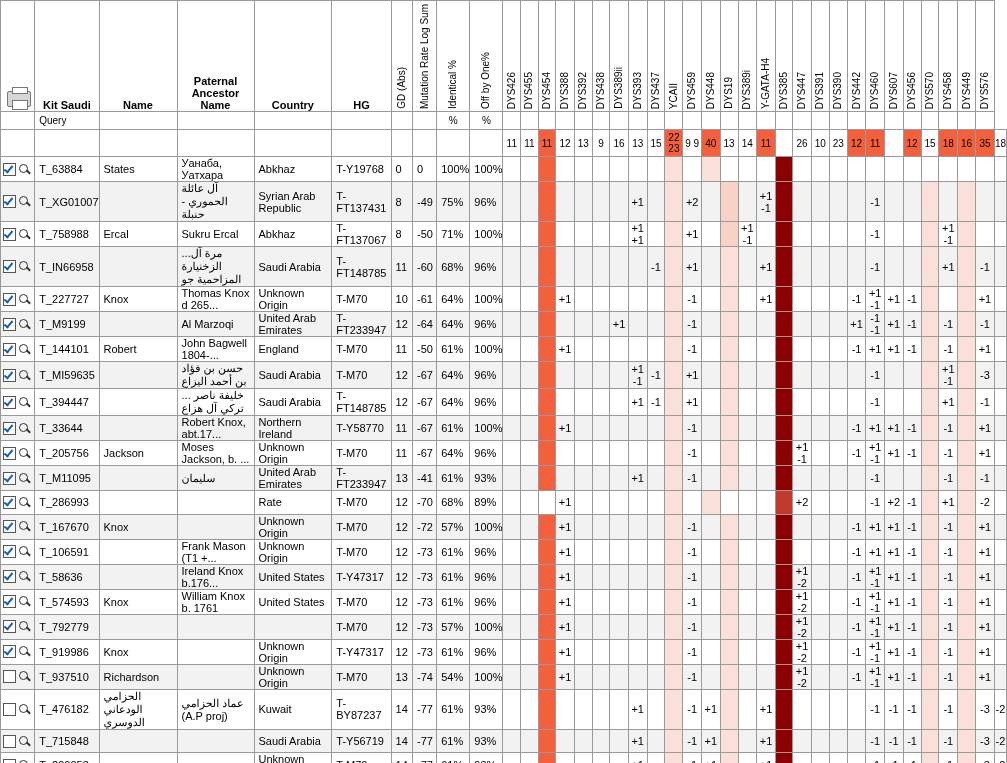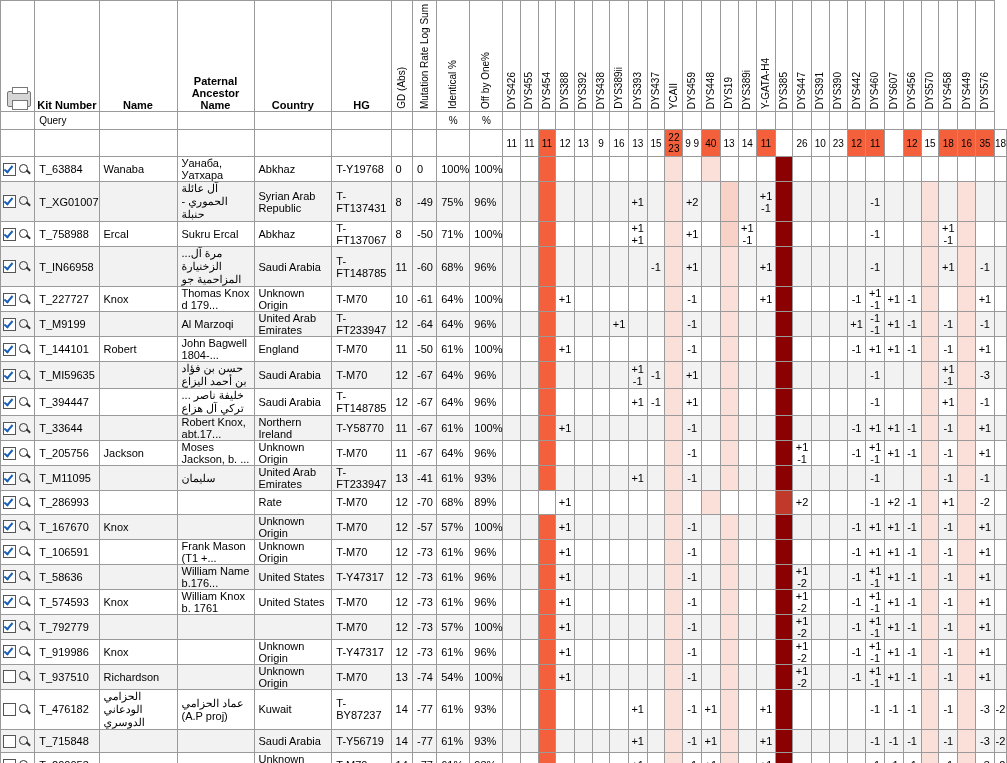--- a/index.html
+++ b/index.html
@@ -35,21 +35,21 @@
 
 <div id="wrap">
 <table id="tbl">
       <tbody>
         <tr class="hdr">
           <td style="width:36px">
             <div class="icon-box">
               <div class="printer"></div>
             </div>
           </td>
-          <td style="width:62px" class="c"><b>Kit Number</b></td>
+          <td style="width:62px" class="c"><b>Kit Saudi</b></td>
           <td style="width:92px" class="c"><b>Name</b></td>
           <td style="width:100px" class="c"><b>Paternal Ancestor Name</b></td>
           <td style="width:100px" class="c"><b>Country</b></td>
           <td style="width:62px" class="c"><b>HG</b></td>
           <td style="width:24px" class="vert"><span class="vlabel">GD (Abs)</span></td>
           <td style="width:26px" class="vert"><span class="vlabel">Mutation Rate Log Sum</span></td>
           <td style="width:32px" class="vert"><span class="vlabel">Identical %</span></td>
           <td style="width:32px" class="vert"><span class="vlabel">Off by One%</span></td>
           <td style="width:22px" class="vert"><span class="vlabel">DYS426</span></td>
           <td style="width:22px" class="vert"><span class="vlabel">DYS455</span></td>
@@ -154,21 +154,21 @@
           <td style="background:#f4603c;">12</td>
           <td style="">15</td>
           <td style="background:#f4603c;">18</td>
           <td style="background:#f4603c;">16</td>
           <td style="background:#f4603c;">35</td>
           <td style="">18</td>
         </tr>
         <tr class="row">
           <td class="selcell"><span class="chk on"></span><span class="mag"></span></td>
           <td class="l kitcell">T_63884</td>
-          <td class="l">Wanaba</td>
+          <td class="l">States</td>
           <td class="l">Уанаба, Уатхара</td>
           <td class="l">Abkhaz</td>
           <td class="l">T-Y19768</td>
           <td class="l">0</td>
           <td class="l">0</td>
           <td class="l">100%</td>
           <td class="l">100%</td>
           <td class="c mini" style=""></td>
           <td class="c mini" style=""></td>
           <td class="c mini" style="background:#f4603c;"></td>
@@ -315,21 +315,21 @@
           <td class="c mini" style="background:#fae0d8;"></td>
           <td class="c mini" style="">+1</td>
           <td class="c mini" style="background:#fae0d8;"></td>
           <td class="c mini" style="">-1</td>
           <td class="c mini" style=""></td>
         </tr>
         <tr class="row">
           <td class="selcell"><span class="chk on"></span><span class="mag"></span></td>
           <td class="l kitcell">T_227727</td>
           <td class="l">Knox</td>
-          <td class="l">Thomas Knox d 179...</td>
+          <td class="l">Thomas Knox d 265...</td>
           <td class="l">Unknown Origin</td>
           <td class="l">T-M70</td>
           <td class="l">10</td>
           <td class="l">-61</td>
           <td class="l">64%</td>
           <td class="l">100%</td>
           <td class="c mini" style=""></td>
           <td class="c mini" style=""></td>
           <td class="c mini" style="background:#f4603c;"></td>
           <td class="c mini" style="">+1</td>
@@ -679,21 +679,21 @@
           <td class="c mini" style=""></td>
         </tr>
         <tr class="row rowalt">
           <td class="selcell"><span class="chk on"></span><span class="mag"></span></td>
           <td class="l kitcell">T_167670</td>
           <td class="l">Knox</td>
           <td class="l"></td>
           <td class="l">Unknown Origin</td>
           <td class="l">T-M70</td>
           <td class="l">12</td>
-          <td class="l">-57</td>
+          <td class="l">-72</td>
           <td class="l">57%</td>
           <td class="l">100%</td>
           <td class="c mini" style=""></td>
           <td class="c mini" style=""></td>
           <td class="c mini" style="background:#f4603c;"></td>
           <td class="c mini" style="">+1</td>
           <td class="c mini" style=""></td>
           <td class="c mini" style=""></td>
           <td class="c mini" style=""></td>
           <td class="c mini" style=""></td>
@@ -755,21 +755,21 @@
           <td class="c mini" style="background:#fae0d8;"></td>
           <td class="c mini" style="">-1</td>
           <td class="c mini" style="background:#fae0d8;"></td>
           <td class="c mini" style="">+1</td>
           <td class="c mini" style=""></td>
         </tr>
         <tr class="row rowalt">
           <td class="selcell"><span class="chk on"></span><span class="mag"></span></td>
           <td class="l kitcell">T_58636</td>
           <td class="l"></td>
-          <td class="l">William Name b.176...</td>
+          <td class="l">Ireland Knox b.176...</td>
           <td class="l">United States</td>
           <td class="l">T-Y47317</td>
           <td class="l">12</td>
           <td class="l">-73</td>
           <td class="l">61%</td>
           <td class="l">96%</td>
           <td class="c mini" style=""></td>
           <td class="c mini" style=""></td>
           <td class="c mini" style="background:#f4603c;"></td>
           <td class="c mini" style="">+1</td>

